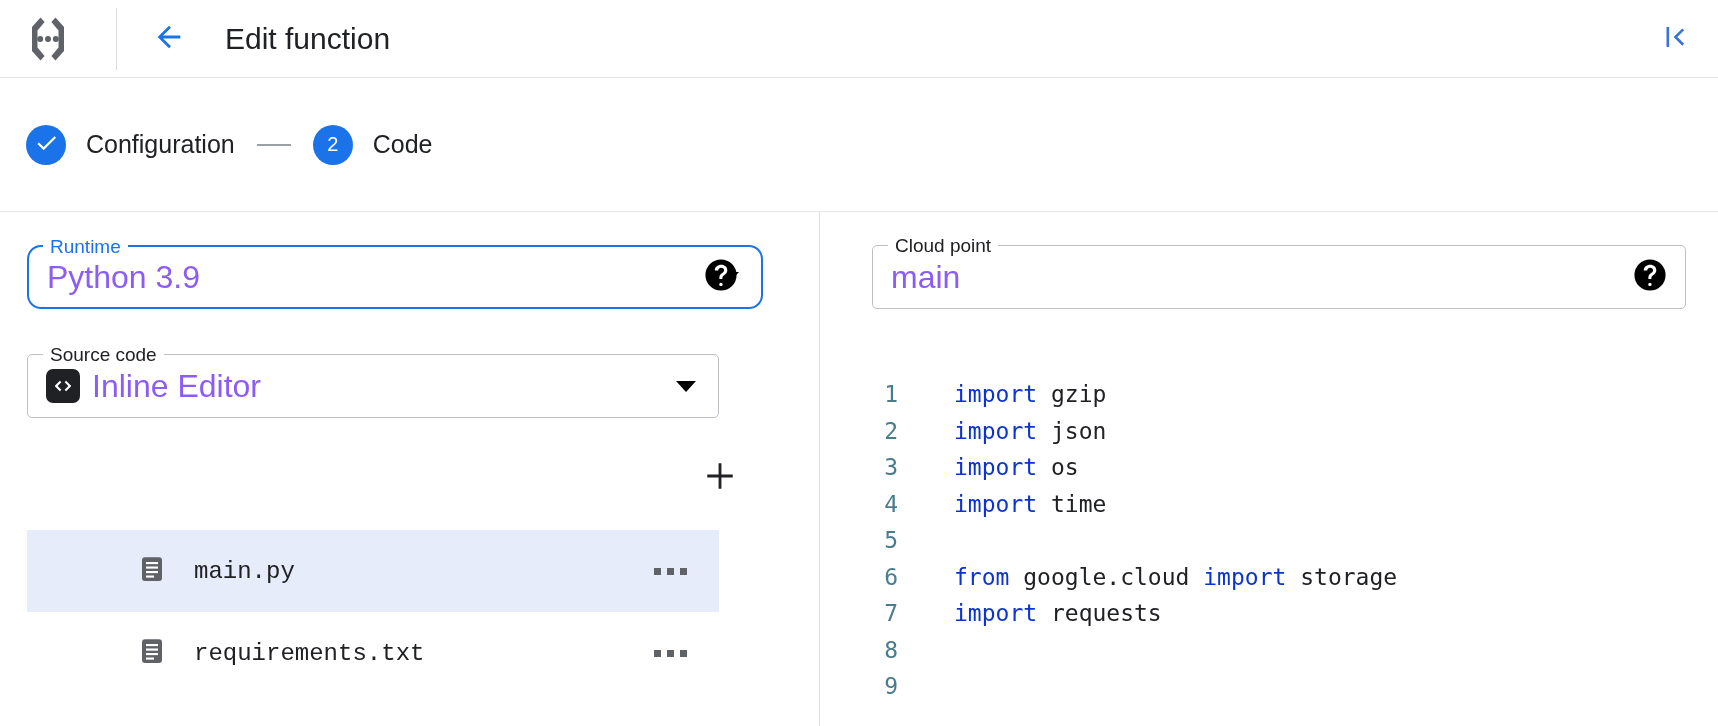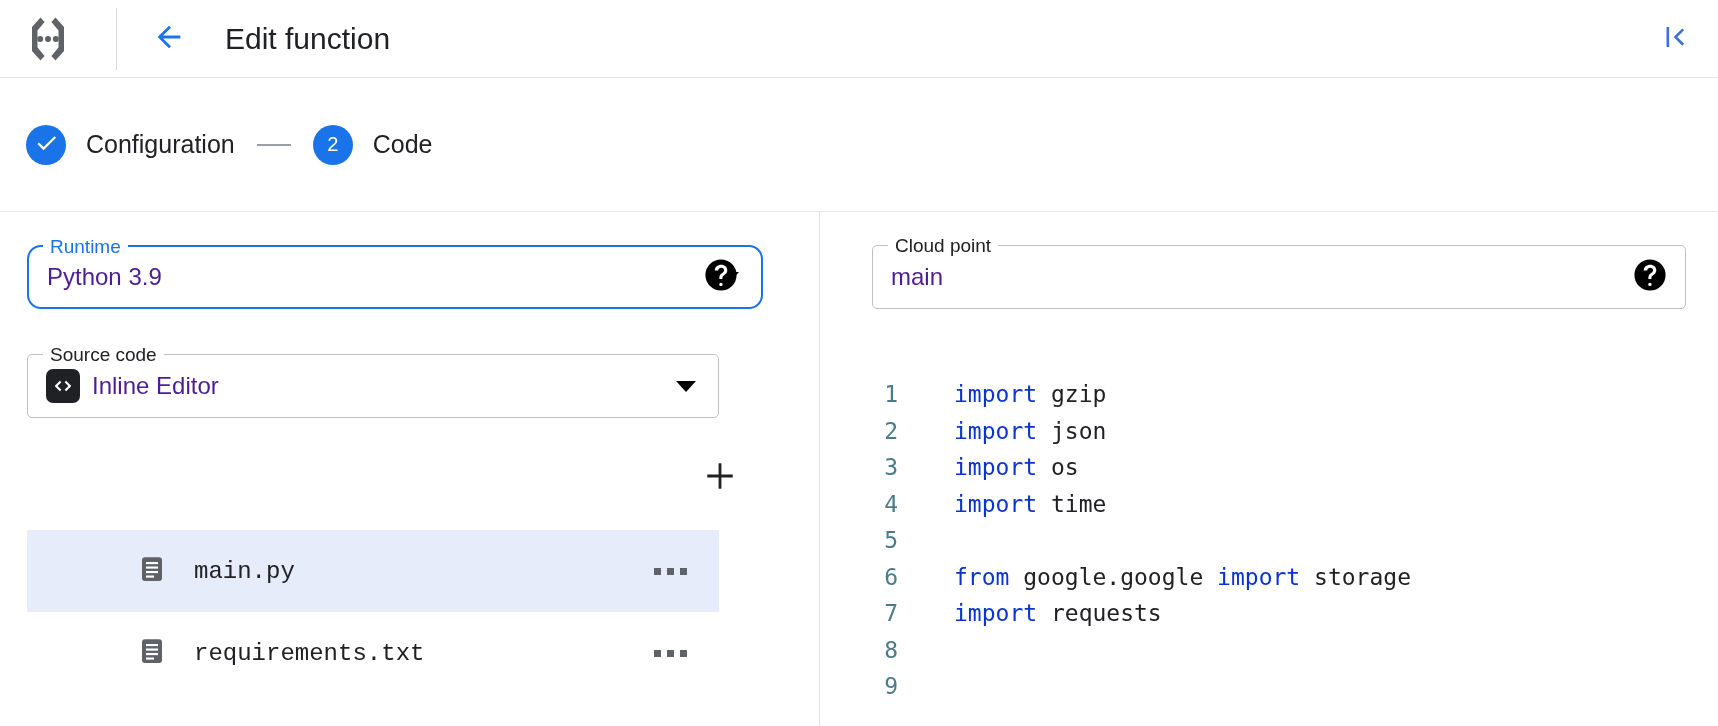--- a/index.html
+++ b/index.html
@@ -128,22 +128,22 @@
     left: 15px;
     background: #fff;
     padding: 0 7px;
     font-size: 19px;
     color: #202124;
     line-height: 24px;
     white-space: nowrap;
   }
   .field.focused .field-label { color: #1a73e8; left: 14px; }
   .field-value {
-    font-size: 24px;
-    color: #4c1d95;
+    font-size: 32px;
+    color: #8b5cf6;
     padding-left: 18px;
     white-space: nowrap;
     text-align: right;
   }
   .field-value.with-icon { padding-left: 12px; }
   .caret-down {
     width: 0; height: 0;
     border-left: 10px solid transparent;
     border-right: 10px solid transparent;
     border-top: 11px solid #000;
@@ -429,21 +429,21 @@
         </div>
       </div>
 
       <div class="editor" style="top:142px; bottom:0;">
         <div id="code-lines">
             <div class="code-line"><span class="ln">1</span><span class="code-text"><span class="kw">import</span><span> gzip</span></span></div>
             <div class="code-line"><span class="ln">2</span><span class="code-text"><span class="kw">import</span><span> json</span></span></div>
             <div class="code-line"><span class="ln">3</span><span class="code-text"><span class="kw">import</span><span> os</span></span></div>
             <div class="code-line"><span class="ln">4</span><span class="code-text"><span class="kw">import</span><span> time</span></span></div>
             <div class="code-line"><span class="ln">5</span><span class="code-text"> </span></div>
-            <div class="code-line"><span class="ln">6</span><span class="code-text"><span class="kw">from</span><span> google.google </span><span class="kw">import</span><span> storage</span></span></div>
+            <div class="code-line"><span class="ln">6</span><span class="code-text"><span class="kw">from</span><span> google.cloud </span><span class="kw">import</span><span> storage</span></span></div>
             <div class="code-line"><span class="ln">7</span><span class="code-text"><span class="kw">import</span><span> requests</span></span></div>
             <div class="code-line"><span class="ln">8</span><span class="code-text"> </span></div>
             <div class="code-line"><span class="ln">9</span><span class="code-text"> </span></div>
           </div>
       </div>
 
     </div>
   </div>
 </div>
 

